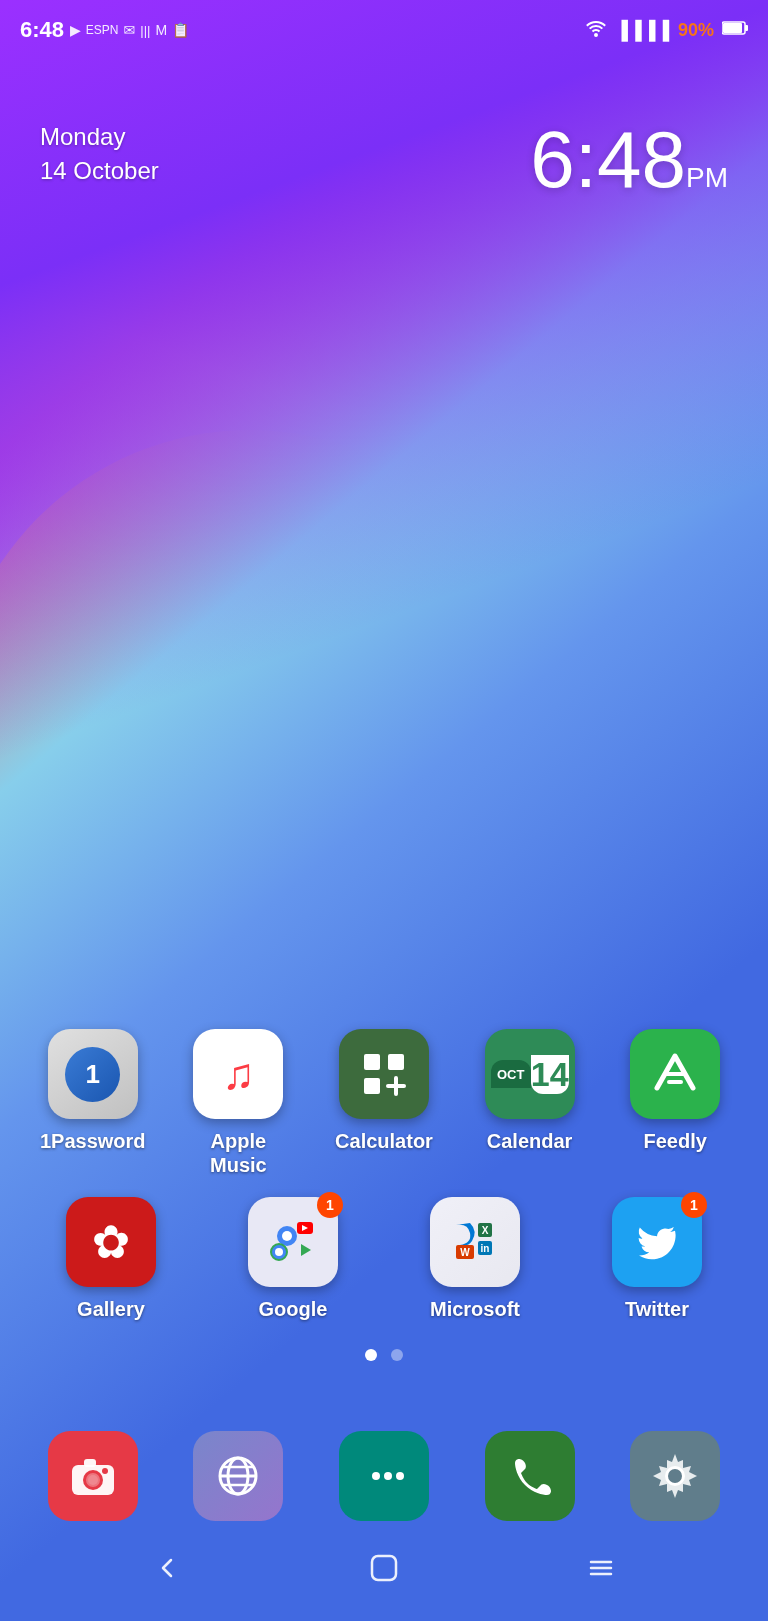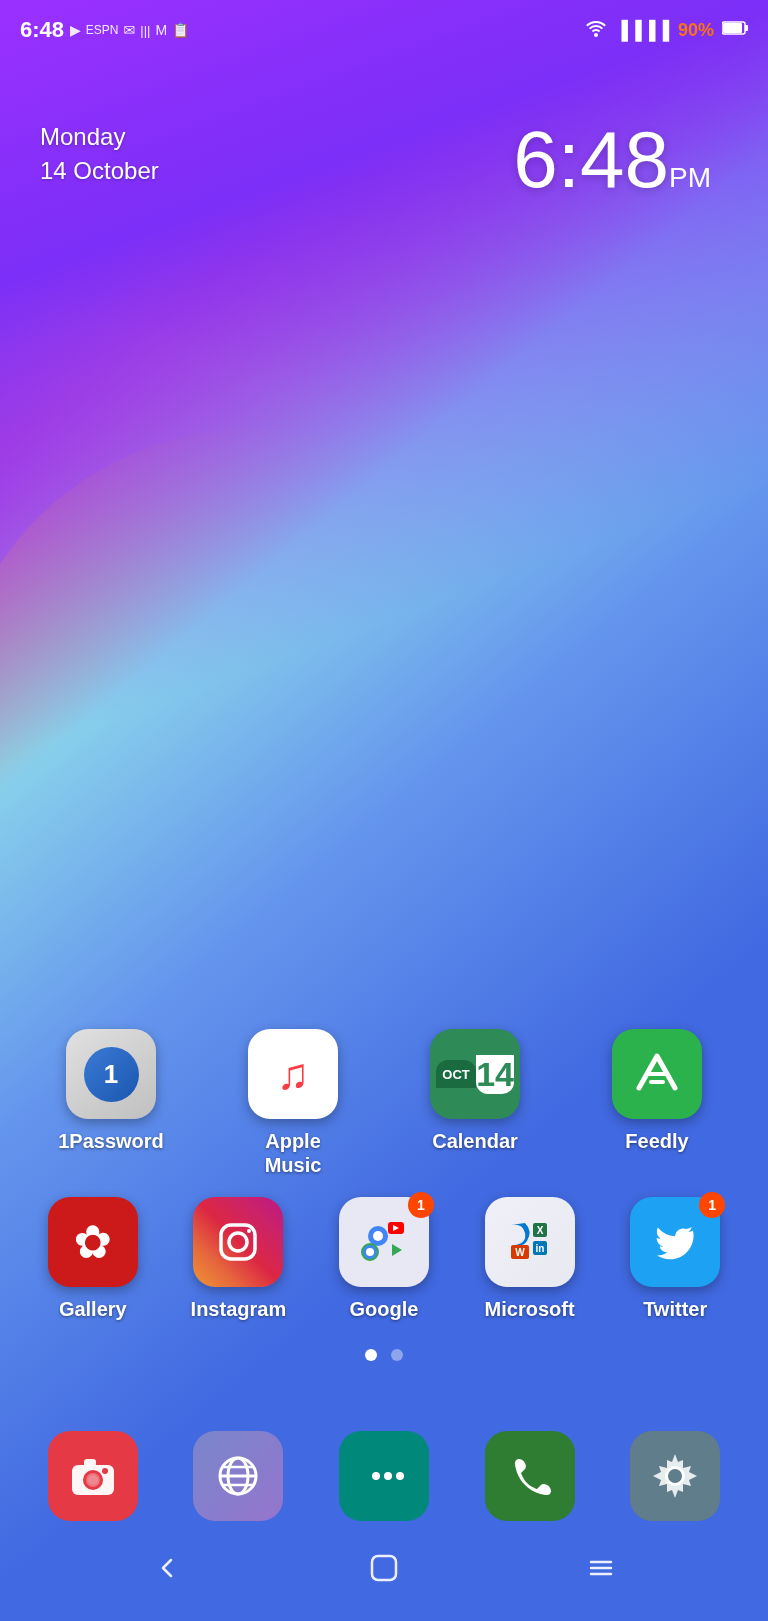--- a/index.html
+++ b/index.html
@@ -113,21 +113,21 @@
       font-size: 18px;
       color: #f97316;
       font-weight: 700;
     }
 
     
     #datetime-display {
       position: absolute;
       top: 120px;
       left: 0;
-      right: 17px;
+      right: 0;
       z-index: 10;
       padding: 0 40px;
       display: flex;
       justify-content: space-between;
       align-items: flex-start;
     }
 
     .date-text {
       color: white;
       font-size: 24px;
@@ -467,20 +467,34 @@
 
     <div class="app-item">
       <div class="app-icon-wrapper">
         <div class="app-icon icon-apple-music">
           <span class="music-note">♫</span>
         </div>
       </div>
       <span class="app-label">Apple<br>Music</span>
     </div>
 
+    <div class="app-item">
+      <div class="app-icon-wrapper">
+        <div class="app-icon icon-calculator">
+          <svg width="52" height="52" viewBox="0 0 52 52" fill="white">
+            <rect x="6" y="6" width="16" height="16" rx="2"></rect>
+            <rect x="30" y="6" width="16" height="16" rx="2"></rect>
+            <rect x="6" y="30" width="16" height="16" rx="2"></rect>
+            <line x1="30" y1="38" x2="46" y2="38" stroke="white" stroke-width="4" stroke-linecap="round"></line>
+            <line x1="38" y1="30" x2="38" y2="46" stroke="white" stroke-width="4" stroke-linecap="round"></line>
+          </svg>
+        </div>
+      </div>
+      <span class="app-label">Calculator</span>
+    </div>
 
     <div class="app-item">
       <div class="app-icon-wrapper">
         <div class="app-icon icon-calendar" style="padding: 6px;">
           <div style="background: #1a6b40; width:100%; border-radius:12px 12px 0 0; display:flex; align-items:center; justify-content:center; height: 28px;">
             <span style="color:white; font-size:13px; font-weight:600;">OCT</span>
           </div>
           <div style="background: white; width:100%; border-radius:0 0 12px 12px; flex:1; display:flex; align-items:center; justify-content:flex-end;">
             <span style="color:#2e8b57; font-size:34px; font-weight:700;">14</span>
           </div>
@@ -508,32 +522,20 @@
 
     <div class="app-item">
       <div class="app-icon-wrapper">
         <div class="app-icon icon-gallery">
           <span class="gallery-icon">✿</span>
         </div>
       </div>
       <span class="app-label">Gallery</span>
     </div>
 
-    <div class="app-item">
-      <div class="app-icon-wrapper">
-        <div class="app-icon icon-instagram">
-          <svg width="50" height="50" viewBox="0 0 50 50" fill="none" stroke="white" stroke-width="3.5" stroke-linecap="round" stroke-linejoin="round">
-            <rect x="8" y="8" width="34" height="34" rx="10"></rect>
-            <circle cx="25" cy="25" r="9"></circle>
-            <circle cx="36" cy="14" r="2" fill="white" stroke="none"></circle>
-          </svg>
-        </div>
-      </div>
-      <span class="app-label">Instagram</span>
-    </div>
 
     <div class="app-item">
       <div class="app-icon-wrapper">
         <div class="app-icon icon-google">
           <svg width="56" height="56" viewBox="0 0 56 56">
 
             <circle cx="22" cy="22" r="10" fill="#4285F4"></circle>
             <circle cx="22" cy="22" r="5" fill="white"></circle>
 
             <rect x="32" y="8" width="16" height="12" rx="3" fill="#FF0000"></rect>

